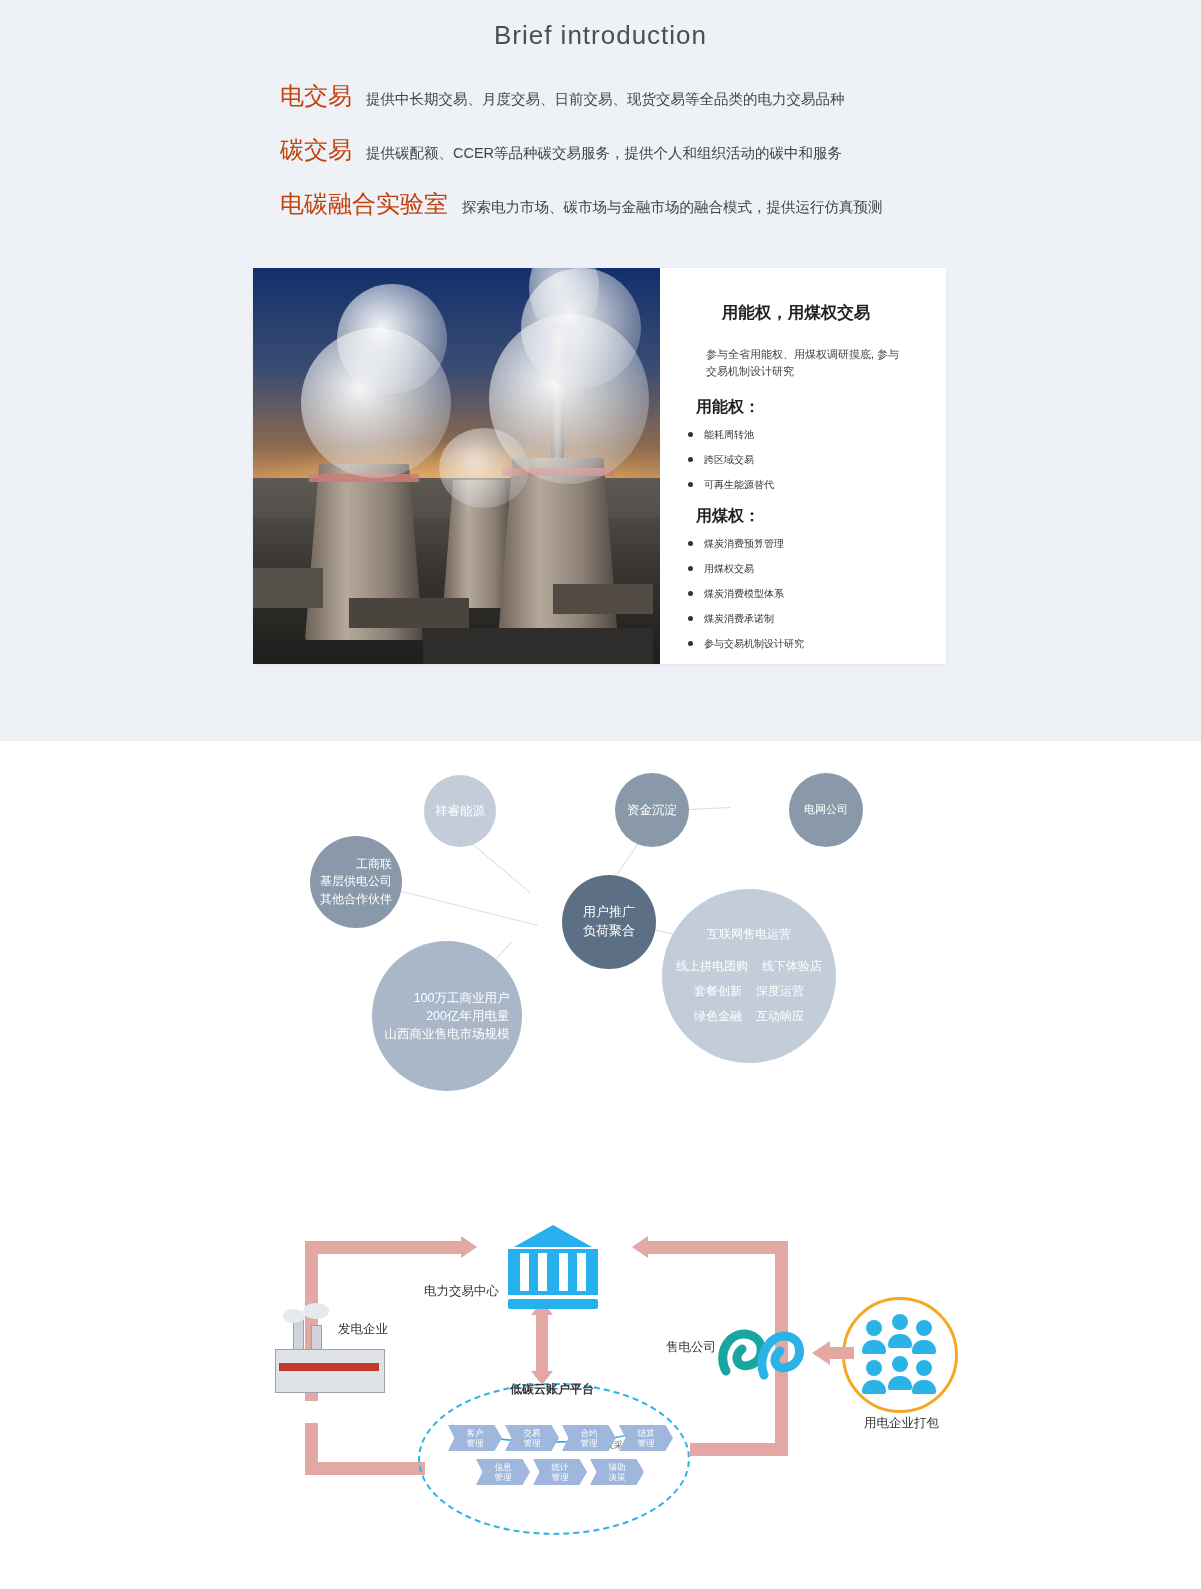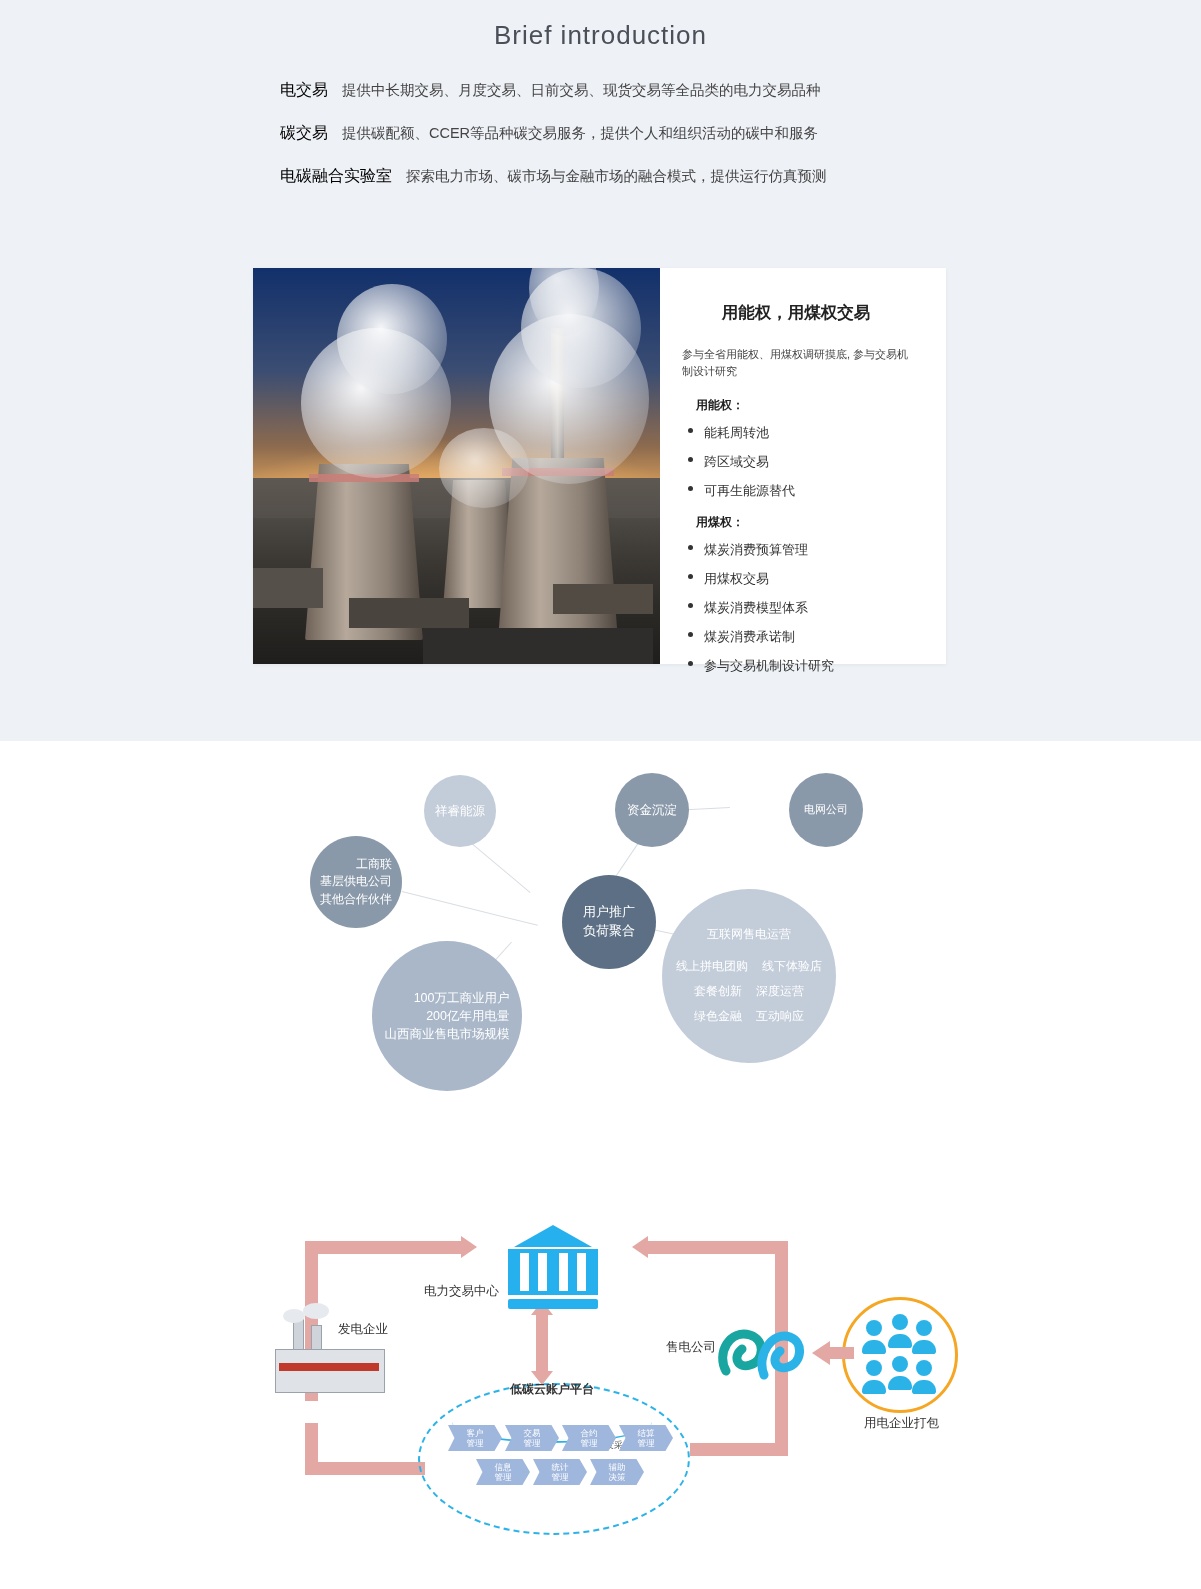--- a/index.html
+++ b/index.html
@@ -15,21 +15,21 @@
   .sec-intro{
     position:absolute;left:0;top:0;width:1201px;height:741px;
     background:#eef1f6;
   }
   .intro-title{
     position:absolute;left:0;top:20px;width:1201px;text-align:center;
     font-size:26px;color:#4a4f58;letter-spacing:1px;font-weight:400;
   }
   .intro-list{position:absolute;left:280px;top:80px;width:700px;}
   .intro-row{display:flex;align-items:baseline;margin-bottom:22px;}
-  .intro-key{font-size:16px;color:#000000;white-space:nowrap;}
+  .intro-key{font-size:24px;color:#c2410c;white-space:nowrap;}
   .intro-val{font-size:14.5px;color:#444;margin-left:14px;white-space:nowrap;}
 
   
   .card{
     position:absolute;left:253px;top:268px;width:693px;height:396px;
     background:#fff;display:flex;box-shadow:0 1px 4px rgba(0,0,0,.06);
   }
   .card-photo{
     width:407px;height:396px;position:relative;overflow:hidden;
     background:linear-gradient(#12306b 0%, #3b4d72 26%, #8c6a4e 45%, #e6a85d 58%, #caa173 66%, #6b6257 76%, #3c3b38 100%);
@@ -60,24 +60,24 @@
   .s5{left:186px;top:160px;width:90px;height:80px;opacity:.75;}
   .s6{left:276px;top:-28px;width:70px;height:96px;opacity:.8;}
   .bldg{position:absolute;background:#3b3733;}
   .g1{left:0px;top:300px;width:70px;height:40px;background:#55504a;}
   .g2{left:96px;top:330px;width:120px;height:30px;background:#4a443e;}
   .g3{left:300px;top:316px;width:100px;height:30px;background:#514b44;}
   .g4{left:170px;top:360px;width:230px;height:36px;background:#2f2d2b;}
 
   .card-text{width:286px;padding:34px 36px 0 22px;box-sizing:border-box;}
   .card-h{font-size:16.5px;font-weight:bold;color:#222;text-align:center;margin-bottom:22px;}
-  .card-sub{font-size:11px;color:#444;margin-bottom:18px;line-height:1.5;}
-  .card-grp{font-size:12px;font-weight:bold;color:#222;margin:0 0 10px 14px;}
+  .card-sub{font-size:11px;color:#444;margin-bottom:18px;line-height:1.5;margin-left:24px;}
+  .card-grp{font-size:16px;font-weight:bold;color:#222;margin:0 0 10px 14px;}
   .card-ul{list-style:none;margin:0 0 14px 0;padding:0;}
-  .card-ul li{font-size:13px;color:#333;margin:0 0 11px 0;padding-left:22px;position:relative;font-family:Liberation Serif, serif;}
+  .card-ul li{font-size:10px;color:#333;margin:0 0 11px 0;padding-left:22px;position:relative;font-family:Liberation Serif, serif;}
   .card-ul li:before{content:"";position:absolute;left:6px;top:4px;width:5px;height:5px;border-radius:50%;background:#333;}
 
   
   .sec-bubbles{position:absolute;left:0;top:741px;width:1201px;height:470px;background:#fff;}
   .bub{position:absolute;border-radius:50%;display:flex;align-items:center;justify-content:center;
        text-align:center;color:#fff;line-height:1.45;}
   .bub span{display:block;text-align:right;}
   .line{position:absolute;background:#d9dde3;height:1px;transform-origin:0 0;}
   .cap{position:absolute;left:0;top:390px;width:1201px;text-align:center;font-size:17px;color:#333;}
 

